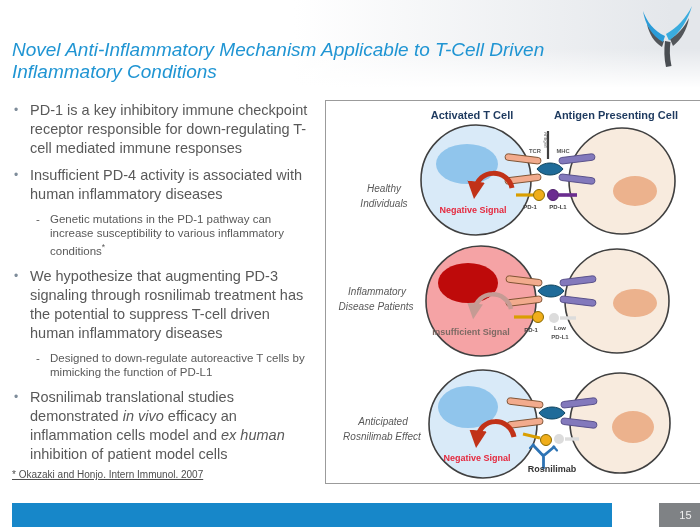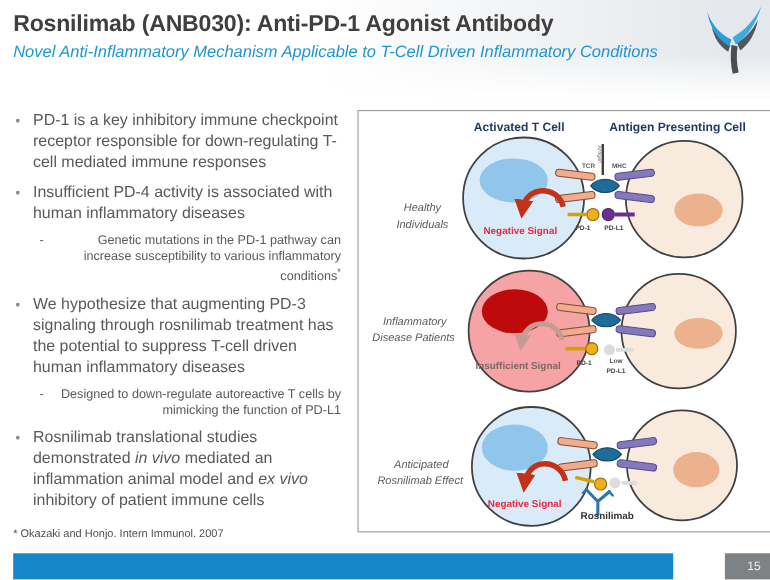--- a/index.html
+++ b/index.html
@@ -12,56 +12,55 @@
     position:absolute;top:0;left:0;width:700px;height:88px;
     background:linear-gradient(to bottom, rgba(255,255,255,0) 55%, #ffffff 100%),
                linear-gradient(to right, #ffffff 42%, #e4e7eb 96%);
   }
   .title{
     position:absolute;left:12px;top:10px;width:600px;
     font-size:21px;font-weight:bold;color:#3f3f3f;letter-spacing:-0.2px;
   }
   .subtitle{
     position:absolute;left:12px;top:39px;width:620px;
-    font-size:15px;font-style:italic;color:#2095d3;
+    font-size:19px;font-style:italic;color:#2095d3;
   }
   .logo{position:absolute;right:7px;top:5px;width:54px;height:64px;}
   
   .bullets{position:absolute;left:12px;top:101px;width:306px;color:#595959;}
   .bullet{display:flex;}
   .bullet.l1{font-size:14.5px;line-height:19px;margin-bottom:8px;}
   .bullet.l1 .marker{flex:0 0 16px;color:#7e8c9a;font-size:12px;padding-left:2px;}
   .bullet.l1 .btext{width:278px;}
   .bullet.l2{font-size:11.5px;line-height:14px;margin:0 0 9px 22px;}
   .bullet.l2 .marker{flex:0 0 14px;color:#595959;padding-left:2px;}
-  .bullet.l2 .btext{width:260px;text-align:right;}
+  .bullet.l2 .btext{width:260px;}
   .btext em{margin-top:26px;}
   .btext sup{font-size:0.75em;}
   
-  .footnote{position:absolute;left:12px;top:480px;font-size:10px;color:#4d4d4d;}
+  .footnote{position:absolute;left:12px;top:469px;font-size:10px;color:#4d4d4d;text-decoration:underline;}
   
   .diagram{
     position:absolute;left:325px;top:100px;width:426px;height:384px;
     background:#ffffff;border:1px solid #9b9b9b;box-sizing:border-box;
   }
   
   .bottom-bar{position:absolute;left:12px;bottom:0;width:700px;height:24px;display:flex;gap:47px;}
   .bar-blue{width:643px;height:24px;background:#1787c9;}
   .bar-gray{
     width:57px;height:24px;background:#7f8285;color:#efefef;
     font-size:11px;display:flex;align-items:center;justify-content:center;
   }
 </style>
 </head>
 <body>
 
 <div class="slide">
 
   <div class="header">
-    <div class="title">Rosnilimab (ANB030): Anti-PD-1 Agonist Antibody</div>
     <div class="subtitle">Novel Anti-Inflammatory Mechanism Applicable to T-Cell Driven Inflammatory Conditions</div>
     <svg class="logo" viewBox="0 0 54 64" aria-hidden="true">
       <path d="M50,13 C45,23 38,30 31,34 L34,41 C42,35 48,25 50,13 Z" fill="#53565A"></path>
       <path d="M53,1 C47,13 38,23 27,29 L30,35.5 C41,28 49,15 53,1 Z" fill="#3AACDE"></path>
       <path d="M8,19 C12,27 18,32 25,36 L23,42 C15,37 10,29 8,19 Z" fill="#53565A"></path>
       <path d="M4,6 C8,17 15,26 26,31 L24,37 C13,31 6,19 4,6 Z" fill="#2B9CD8"></path>
       <path d="M26,36 C25,45 25,53 27,62 L32.5,61 C30.5,52 30.5,44 31.5,37 Z" fill="#4A4E53"></path>
     </svg>
   </div>
 
@@ -81,21 +80,21 @@
       <div class="bullet l1">
         <span class="marker">•</span>
         <span class="btext"><span>We hypothesize that augmenting PD-3 signaling through rosnilimab treatment has the potential to suppress T-cell driven human inflammatory diseases</span></span>
       </div>
       <div class="bullet l2">
         <span class="marker">-</span>
         <span class="btext"><span>Designed to down-regulate autoreactive T cells by mimicking the function of PD-L1</span></span>
       </div>
       <div class="bullet l1">
         <span class="marker">•</span>
-        <span class="btext"><span>Rosnilimab translational studies demonstrated </span><em>in vivo</em><span> mediated an inflammation animal model and </span><em>ex vivo</em><span> inhibitory of patient immune cells</span></span>
+        <span class="btext"><span>Rosnilimab translational studies demonstrated </span><em>in vivo</em><span> efficacy an inflammation cells model and </span><em>ex human</em><span> inhibition of patient model cells</span></span>
       </div>
     </div>
 
   <div class="footnote">* Okazaki and Honjo. Intern Immunol. 2007</div>
 
   <div class="diagram">
     <svg width="364" height="382" viewBox="0 0 364 382">
       <defs>
         <marker id="ah-red" markerWidth="3.6" markerHeight="3.6" refX="1.9" refY="1.75" orient="auto">
           <path d="M0,0 L3.5,1.75 L0,3.5 Z" fill="#C13218"></path>

